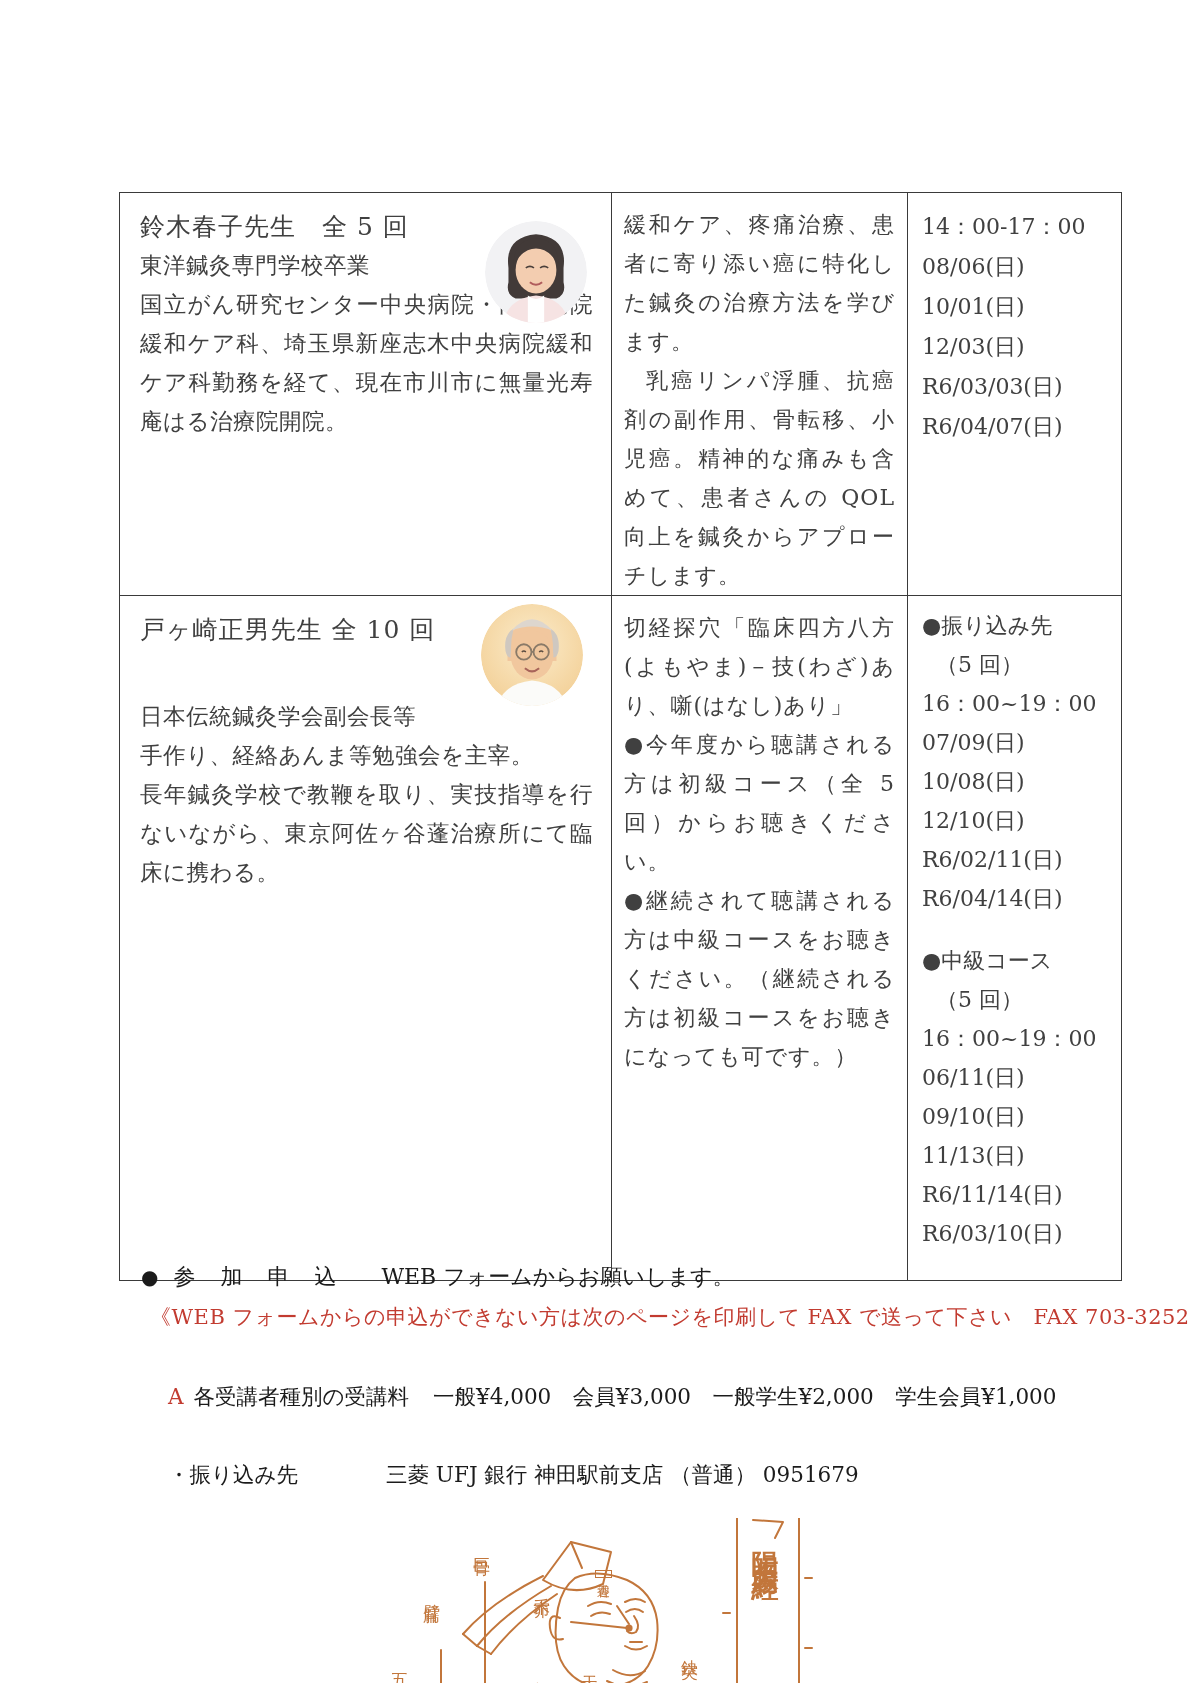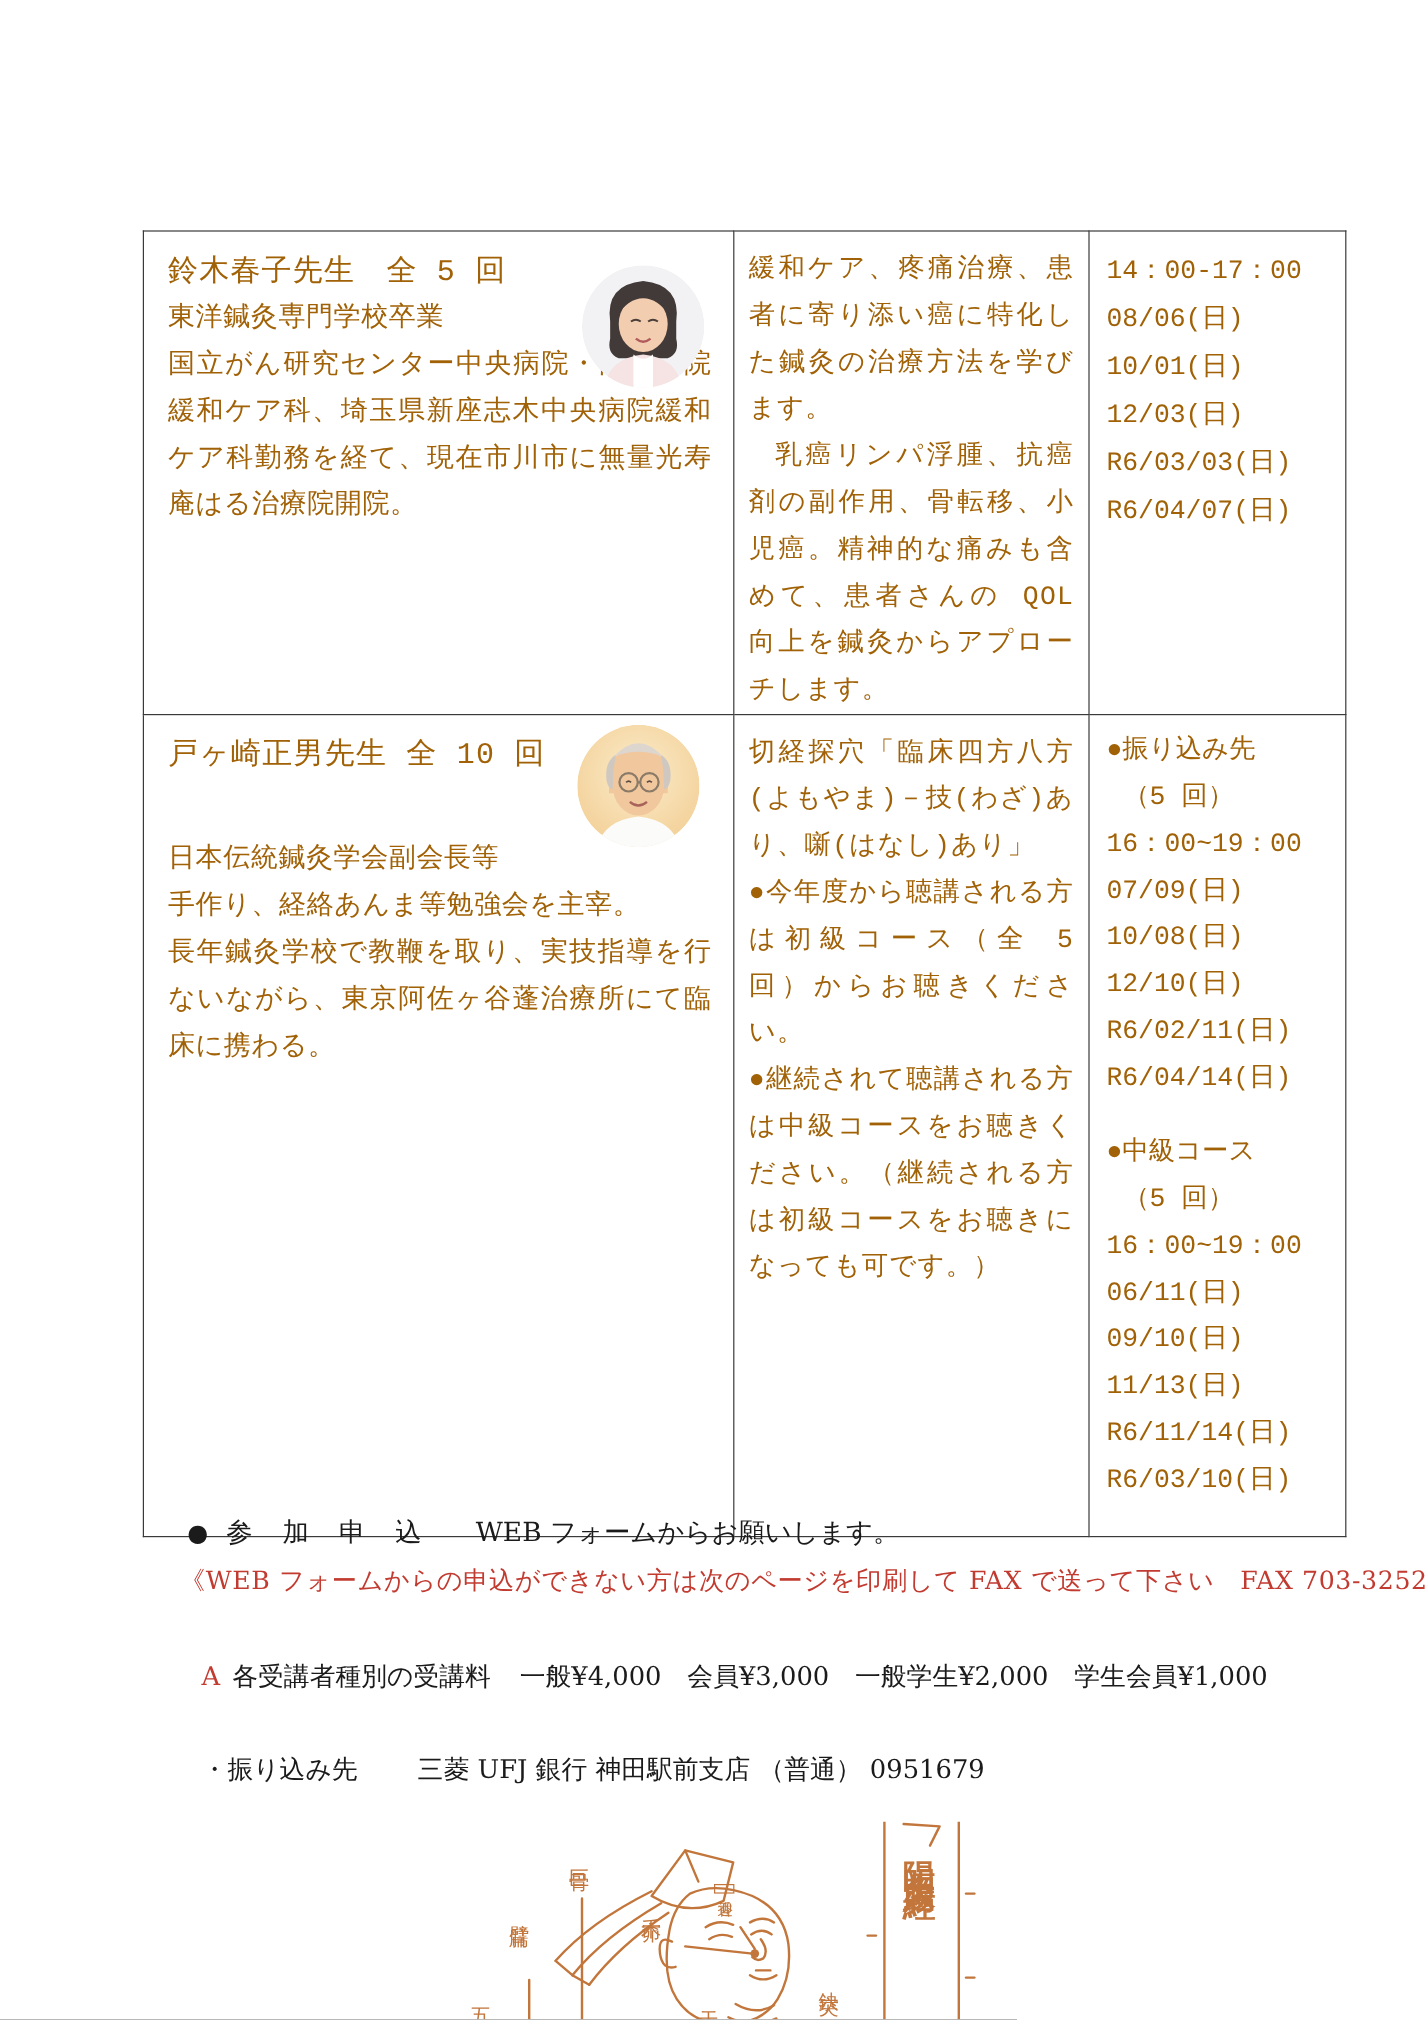--- a/index.html
+++ b/index.html
@@ -10,21 +10,21 @@
     background:#ffffff; color:#1b1b1b; overflow:hidden; margin:0 auto;
   }
 
   
   .course-table {
     position:absolute; left:119px; top:192px;
     border-collapse:collapse; table-layout:fixed; width:1002px;
   }
   .course-table td {
     border:1.5px solid #3a3a3a; vertical-align:top; position:relative;
-    font-size:22px; color:#a16207;font-family:Liberation Mono, monospace;
+    font-size:22px; color:#404040;
   }
   td.col-inst  { width:492px; }
   td.col-desc  { width:296px; }
   td.col-sched { width:214px; }
   tr.row-1 td { height:371px; }
   tr.row-2 td { height:685px; }
 
   .inst-inner { padding:14px 18px 0 20px; }
   .inst-title { font-size:25px; line-height:39px; letter-spacing:1px; }
   .inst-bio   { font-size:22.5px; line-height:39px; letter-spacing:0.5px;
@@ -44,31 +44,31 @@
   .desc-inner p.indent { text-indent:1em; }
 
   .sched-inner { padding:14px 6px 0 14px; font-size:22px; line-height:40px; white-space:nowrap; }
   .row-2 .sched-inner { padding-top:10px; line-height:39px; }
   .sched-line { display:block; }
   .sched-sub  { padding-left:14px; }
   .sched-block-2 { margin-top:23px; }
 
   
   .abs { position:absolute; white-space:nowrap; }
-  .application-line { left:156px; top:1262px; font-size:22px; letter-spacing:1px; }
+  .application-line { left:141px; top:1262px; font-size:22px; letter-spacing:1px; }
   .application-line .bullet { font-size:20px; margin-right:14px; }
   .application-line .ap-label { letter-spacing:9px; }
   .application-line .ap-text { margin-left:36px; letter-spacing:0; }
   .fax-note { left:150px; top:1303px; font-size:21px; color:#c23b30; letter-spacing:0.5px; }
   .fee-line { left:168px; top:1382px; font-size:21.5px; }
   .fee-line .fee-prefix { color:#c23b30; margin-right:10px; }
   .fee-line .fee-items { margin-left:24px; }
   .insurance-line { left:168px; top:1424px; font-size:21.5px; }
   .bank-line1 { left:168px; top:1460px; font-size:21.5px; }
-  .bank-line1 .bank-value { margin-left:50px; }
+  .bank-line1 .bank-value { margin-left:88px; }
   .bank-line2 { left:338px; top:1497px; font-size:21.5px; }
 
   
   .illustration {
     position:absolute; left:385px; top:1518px; width:440px; height:165px;
     overflow:hidden; color:#c2763b;
   }
   .illustration svg { position:absolute; left:0; top:0; }
   .v-label {
     position:absolute; writing-mode:vertical-rl; text-orientation:upright;

